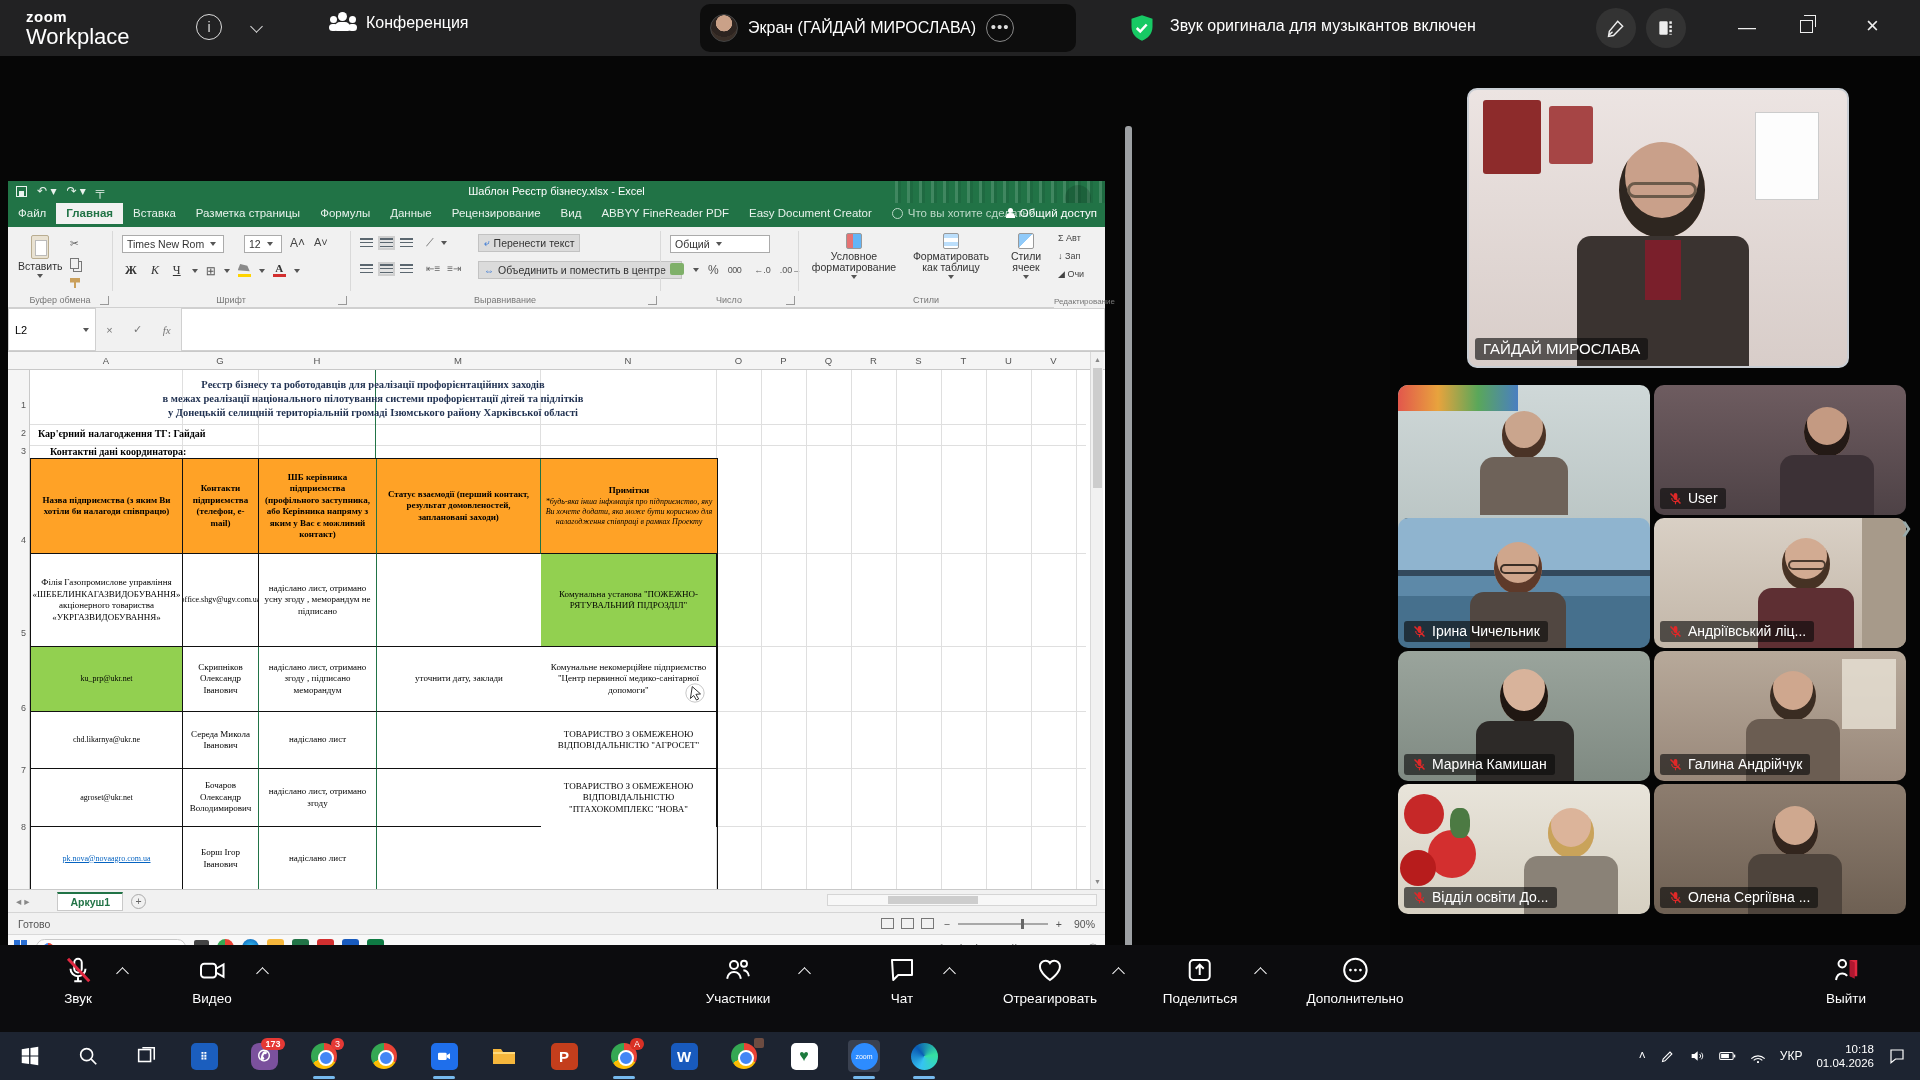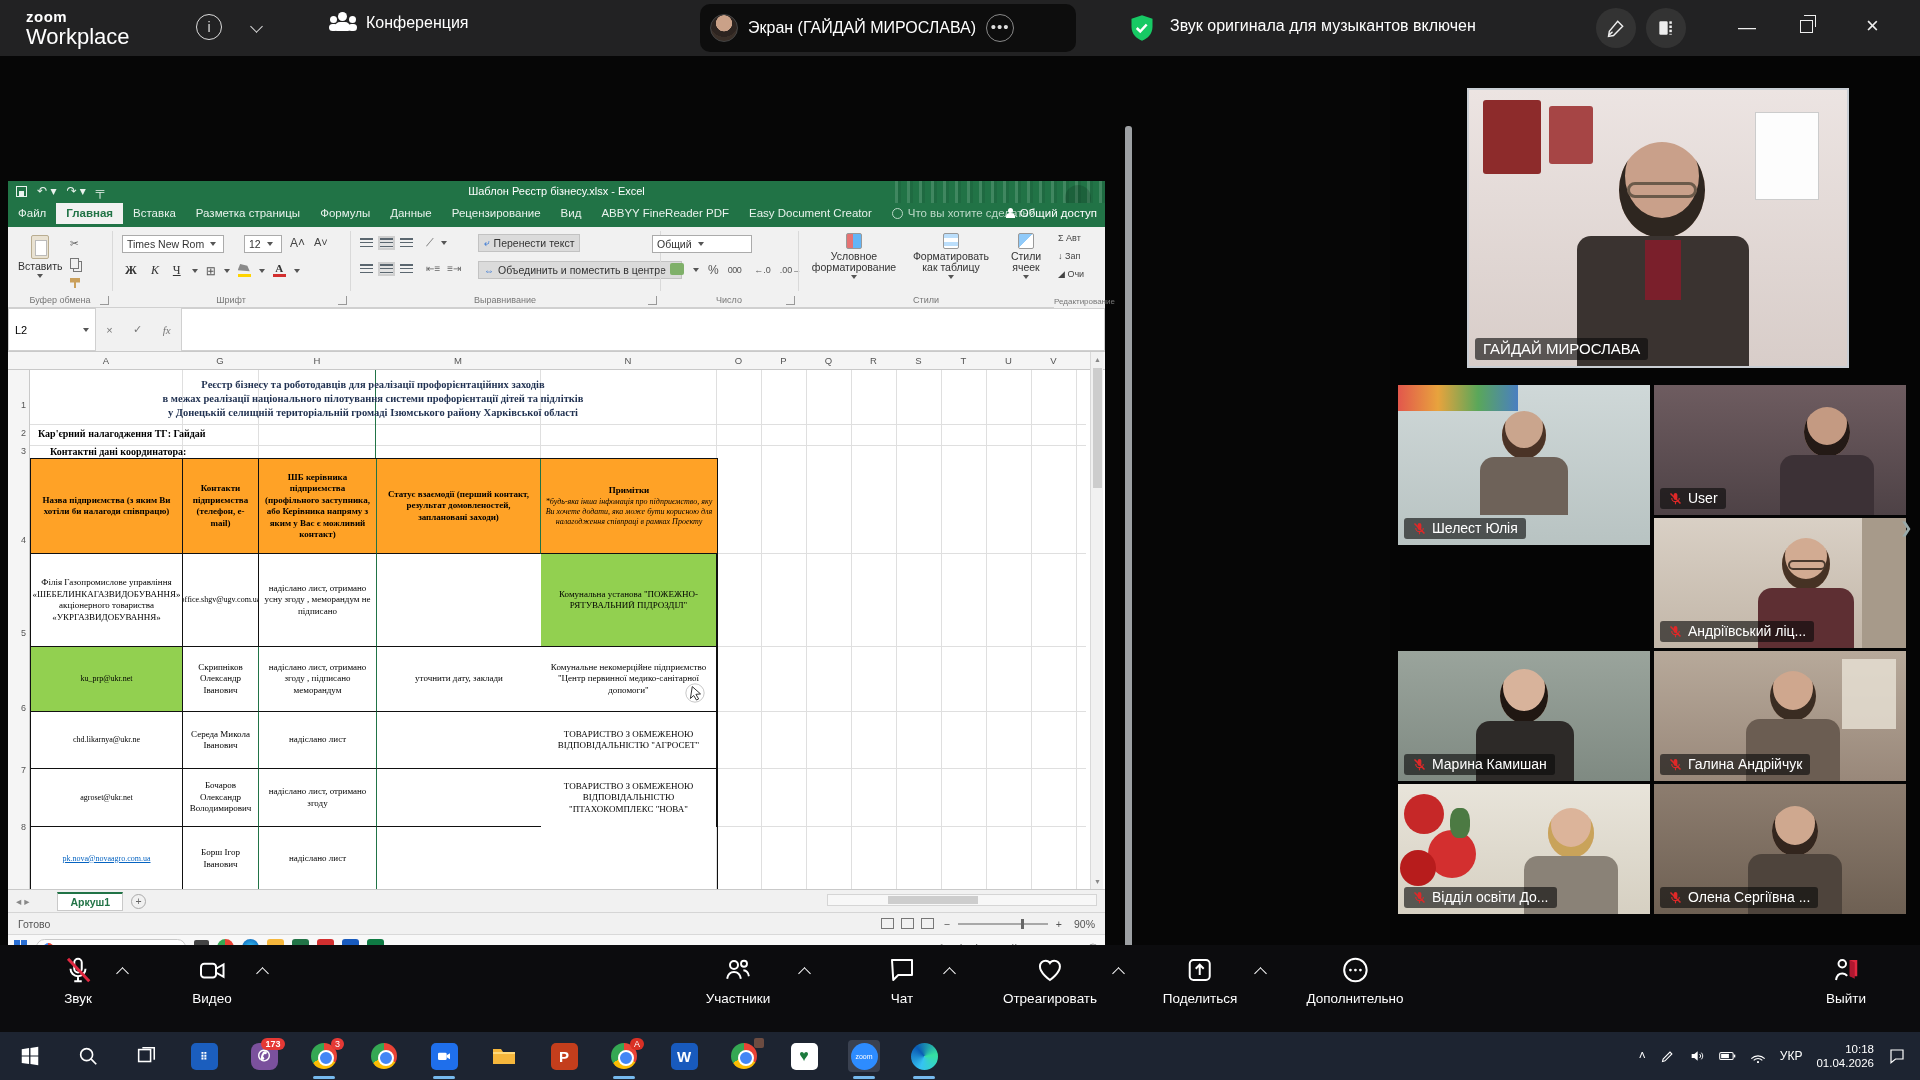--- a/index.html
+++ b/index.html
@@ -101,21 +101,21 @@
   
   .ptask{left:0;top:753px;width:1097px;height:25px;background:#f8f8f8;border-top:1px solid #d9d9d9;display:flex;align-items:center;gap:8px;padding:0 6px;font-size:9.5px;color:#333}
   .ptask .win{width:14px;height:14px;display:grid;grid-template-columns:6px 6px;grid-template-rows:6px 6px;gap:1px}
   .ptask .win i{background:#2a6fd4}
   .psearch{width:150px;height:17px;background:#fff;border:1px solid #c9c9c9;border-radius:9px;display:flex;align-items:center;gap:5px;padding:0 7px;color:#666}
   .pdot{width:9px;height:9px;border-radius:50%;background:conic-gradient(#e94235 0 25%,#fbbc05 0 50%,#34a853 0 75%,#4285f4 0)}
   .chip{width:17px;height:17px;border-radius:3px;display:inline-block}
   .ptray{margin-left:auto;display:flex;align-items:center;gap:9px;color:#444}
   
   #panel{left:1390px;top:56px;width:530px;height:889px;background:#050505}
-  .tile{position:absolute;background:#222;overflow:hidden;border-radius:0}
+  .tile{position:absolute;background:#222;overflow:hidden;border-radius:10px}
   .tile .nm{position:absolute;left:6px;bottom:6px;background:rgba(10,10,10,.62);color:#fff;font-size:14px;padding:2px 8px 3px;border-radius:3px;display:flex;align-items:center;gap:5px;white-space:nowrap}
   .tile .head{position:absolute;border-radius:50%}
   .tile .torso{position:absolute;border-radius:14px 14px 0 0}
   .micoff{width:15px;height:15px;flex:0 0 15px}
   
   #ztb{left:0;top:945px;width:1920px;height:87px;background:#0c0c0e;color:#fff}
   .tbit{position:absolute;top:10px;display:flex;flex-direction:column;align-items:center;gap:6px;transform:translateX(-50%)}
   .tbit .lb{font-size:13.5px;color:#fff}
   .chevup{position:absolute;top:24px;width:9px;height:9px;border-left:1.6px solid #fff;border-top:1.6px solid #fff;transform:rotate(45deg)}
   
@@ -280,21 +280,21 @@
           <span style="color:#2a6fd4;font-size:10px">⤶</span>
           <span>Перенести текст</span>
         </div>
         <div class="abs tgl" style="left:470px;top:34px">
           <span style="color:#2a6fd4;font-size:10px">⇔</span>
           <span>Объединить и поместить в центре</span>
             <span class="car"></span>
         </div>
         <div class="grp-sep" style="left:652px"></div>
 
-        <div class="abs combo" style="left:644px;top:8px;width:100px">
+        <div class="abs combo" style="left:662px;top:8px;width:100px">
           <span>Общий</span>
             <span class="car"></span>
         </div>
         <div class="abs" style="left:662px;top:36px;display:flex;gap:9px;align-items:center;color:#555">
           <span><i class="icon16" style="width:14px;height:12px;background:#7fb069;border-radius:2px"></i></span>
             <span class="car"></span>
           <span style="font-size:12px">%</span>
           <span style="font-size:9px;letter-spacing:-.5px">000</span>
           <span style="font-size:9px;margin-left:4px">←.0</span>
           <span style="font-size:9px">.00→</span>
@@ -553,20 +553,34 @@
       <div class="nm">
           <svg class="micoff" viewBox="0 0 24 24">
             <path d="M12 3a3 3 0 0 1 3 3v5a3 3 0 0 1-6 0V6a3 3 0 0 1 3-3z" fill="#e02828"></path>
             <path d="M6 11a6 6 0 0 0 12 0M12 17v4" stroke="#e02828" stroke-width="1.8" fill="none"></path>
             <path d="M4 4l16 16" stroke="#e02828" stroke-width="2.4"></path>
           </svg>
           <span>User</span>
         </div>
     </div>
 
+    <div class="tile" style="left:8px;top:462px;width:252px;height:130px;background:linear-gradient(#8fb4cf 0 45%,#5d89a8 45% 60%,#46708d 60%)">
+      <div class="abs" style="left:0;top:52px;width:252px;height:6px;background:#33495c"></div>
+      <div class="head" style="left:96px;top:24px;width:48px;height:52px;background:#cfa68c;box-shadow:0 -8px 0 3px #5e3a2a inset"></div>
+      <div class="abs" style="left:102px;top:46px;width:38px;height:10px;border:2.5px solid #3a2e26;border-radius:5px"></div>
+      <div class="torso" style="left:72px;top:74px;width:96px;height:56px;background:#514741"></div>
+      <div class="nm">
+          <svg class="micoff" viewBox="0 0 24 24">
+            <path d="M12 3a3 3 0 0 1 3 3v5a3 3 0 0 1-6 0V6a3 3 0 0 1 3-3z" fill="#e02828"></path>
+            <path d="M6 11a6 6 0 0 0 12 0M12 17v4" stroke="#e02828" stroke-width="1.8" fill="none"></path>
+            <path d="M4 4l16 16" stroke="#e02828" stroke-width="2.4"></path>
+          </svg>
+          <span>Ірина Чичельник</span>
+        </div>
+    </div>
 
     <div class="tile" style="left:264px;top:462px;width:252px;height:130px;background:linear-gradient(#d9d0c5,#c2b6a8)">
       <div class="abs" style="right:0;top:0;width:44px;height:130px;background:#a79a8a"></div>
       <div class="head" style="left:128px;top:20px;width:48px;height:52px;background:#d2ab92;box-shadow:0 -8px 0 3px #463224 inset"></div>
       <div class="abs" style="left:134px;top:42px;width:38px;height:10px;border:2.5px solid #4a3a2e;border-radius:5px"></div>
       <div class="torso" style="left:104px;top:70px;width:96px;height:60px;background:#5e2f33"></div>
       <div class="nm">
           <svg class="micoff" viewBox="0 0 24 24">
             <path d="M12 3a3 3 0 0 1 3 3v5a3 3 0 0 1-6 0V6a3 3 0 0 1 3-3z" fill="#e02828"></path>
             <path d="M6 11a6 6 0 0 0 12 0M12 17v4" stroke="#e02828" stroke-width="1.8" fill="none"></path>

